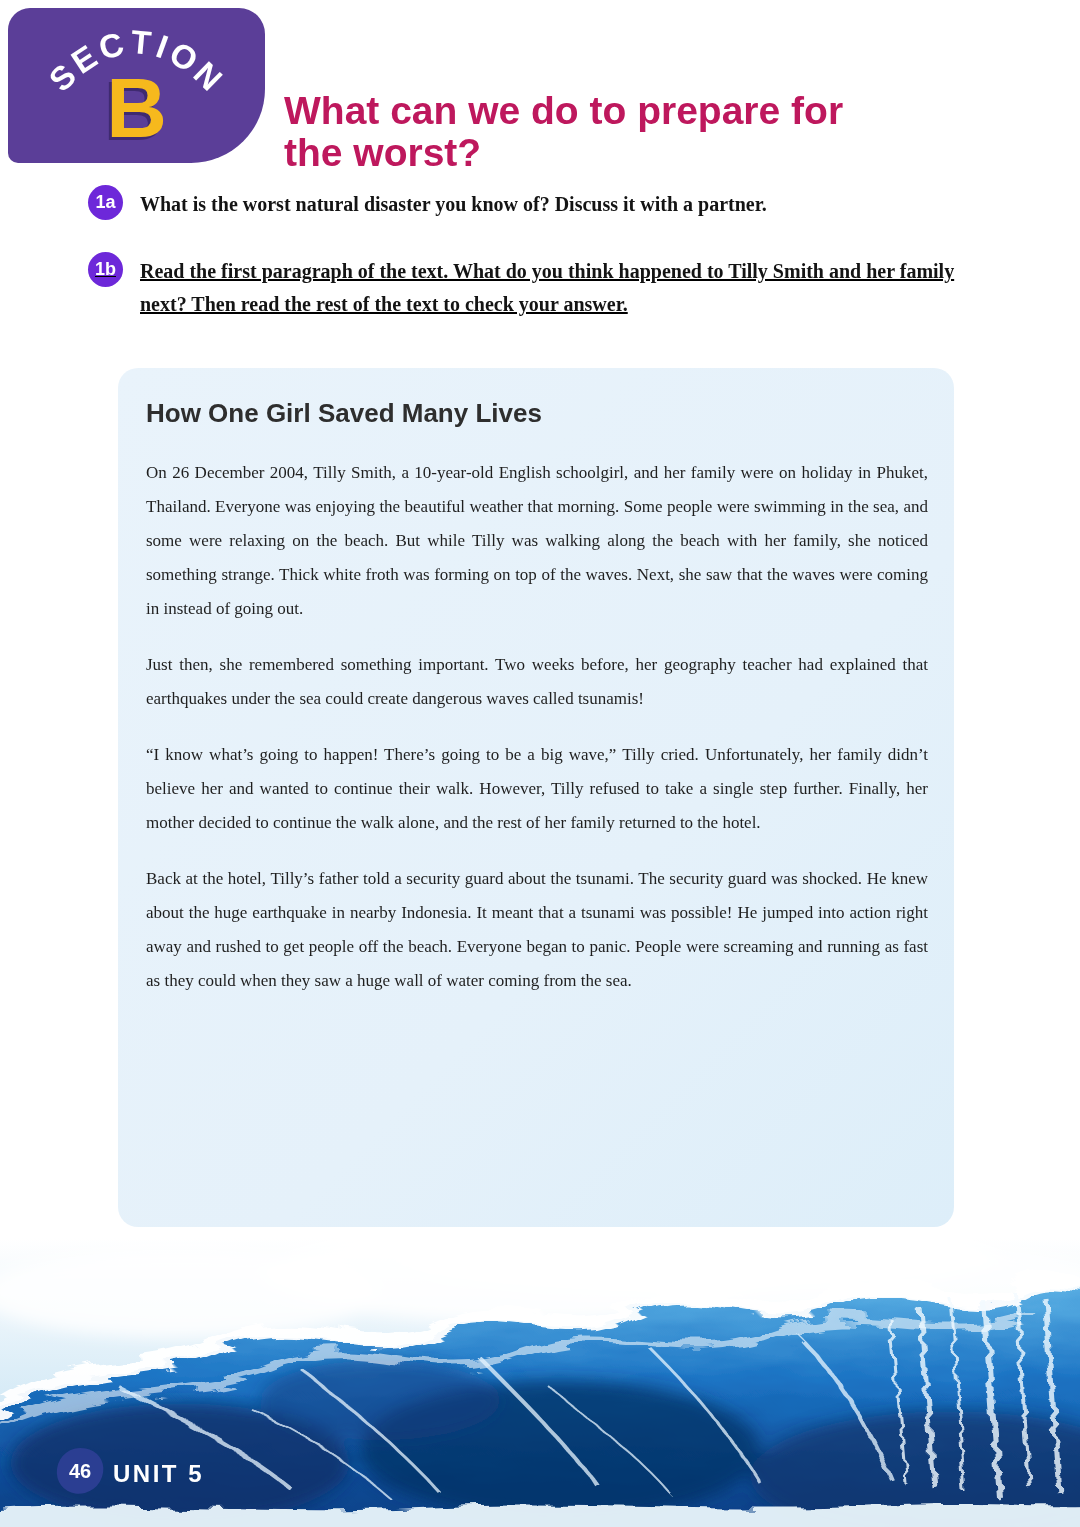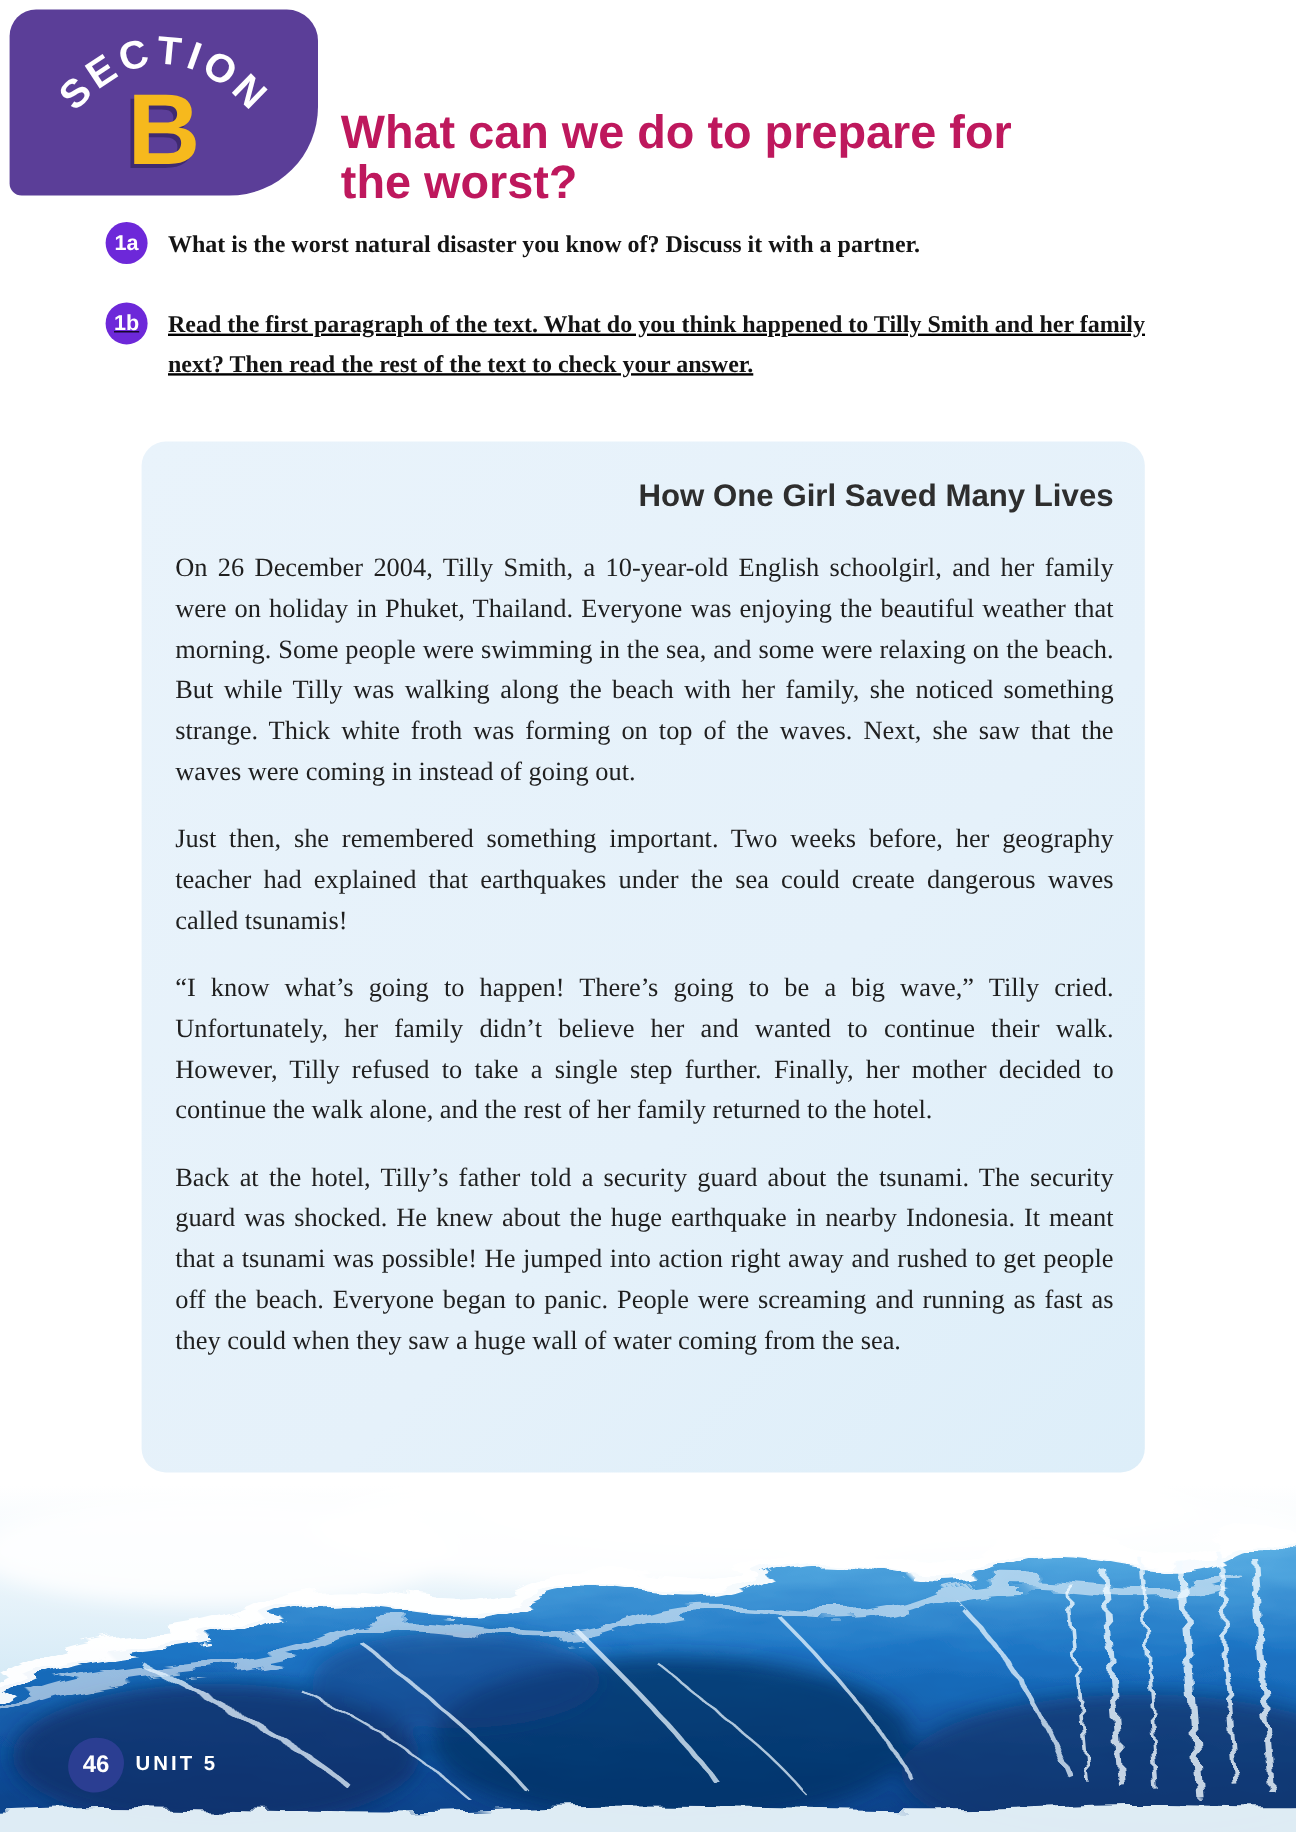--- a/index.html
+++ b/index.html
@@ -41,44 +41,44 @@
     font-weight:bold;font-size:20px;line-height:33px;color:#141414;
     padding-top:3px;
   }
   
   .reading-box{
     position:absolute;left:118px;top:368px;width:836px;height:859px;
     background:linear-gradient(135deg,#e9f3fb 0%,#e5f1fa 60%,#ddeef9 100%);
     border-radius:20px;padding:16px 26px 0 28px;box-sizing:border-box;
   }
   .reading-title{
-    text-align:right;font-family:"Liberation Sans",sans-serif;font-weight:bold;
+    text-align:left;font-family:"Liberation Sans",sans-serif;font-weight:bold;
     font-size:26px;color:#2e2e2e;margin:14px 0 27px 0;
   }
   .reading-para{
-    font-size:22px;line-height:34px;color:#1f1f1f;text-align:justify;
+    font-size:17px;line-height:34px;color:#1f1f1f;text-align:justify;
     margin:0 0 22px 0;
   }
   
   .wave{
     position:absolute;left:0;top:1238px;width:1080px;height:289px;overflow:hidden;
   }
   .wave svg{display:block;width:1080px;height:289px;}
   .page-circle{
     position:absolute;left:57px;top:210px;width:46px;height:46px;
     background:#2b3e92;border-radius:52% 46% 55% 48%;transform:rotate(8deg);
     display:flex;align-items:center;justify-content:center;
   }
   .page-circle span{
     transform:rotate(-8deg);color:#fff;font-family:"Liberation Sans",sans-serif;
     font-weight:bold;font-size:20px;
   }
   .unit-label{
     position:absolute;left:113px;top:222px;color:#ffffff;
-    font-family:"Liberation Sans",sans-serif;font-weight:bold;font-size:17px;
+    font-family:"Liberation Sans",sans-serif;font-weight:bold;font-size:24px;
     letter-spacing:2.5px;
   }
 </style>
 </head>
 <body>
 
 <div class="page">
 
   <div class="section-badge">
     <svg width="257" height="155" viewBox="0 0 257 155">

